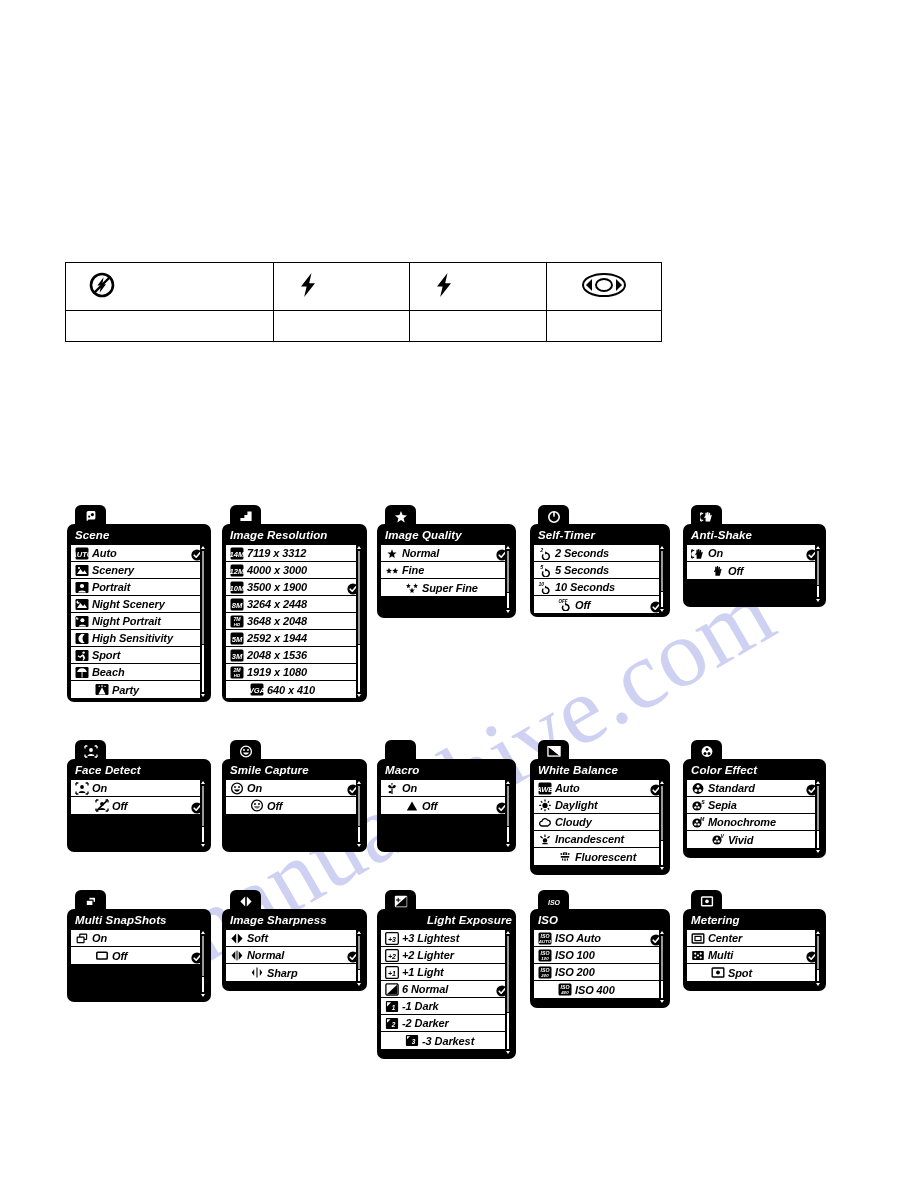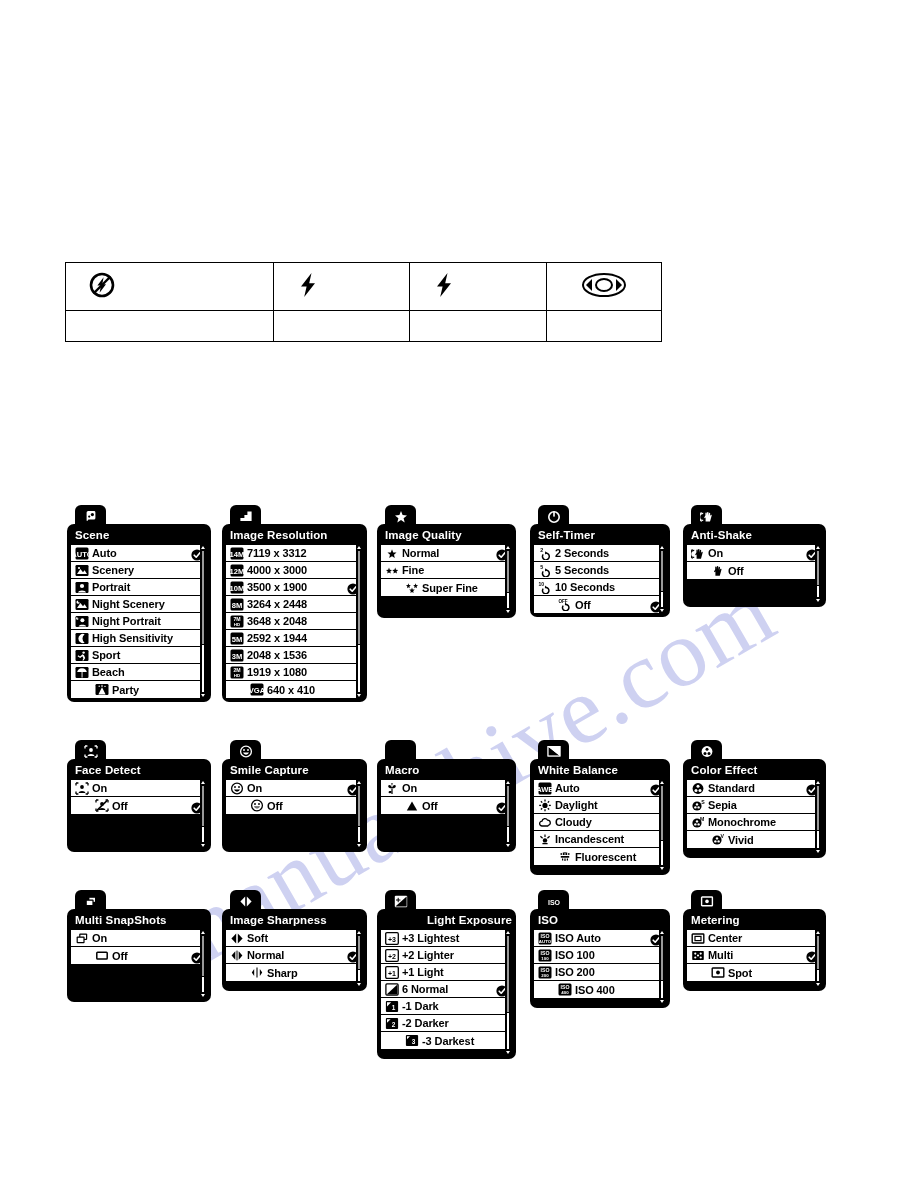--- a/index.html
+++ b/index.html
@@ -45,21 +45,21 @@
   }
   .ft-c1{width:209px;}
   .ft-c2{width:136px;}
   .ft-c3{width:137px;}
   .ft-c4{width:115px;}
   .ft-icon{display:flex;align-items:center;justify-content:center;height:47px;}
   .ft-icon.left{justify-content:flex-start;padding-left:23px;}
   .ft-row2 td{height:30px;}
 
   
-  .panel-grid{position:absolute;left:0;top:0;width:918px;height:1124px;z-index:3;}
+  .panel-grid{position:absolute;left:0;top:0;width:918px;height:1124px;z-index:3;font-style:italic;}
   .panel{
     position:absolute;
   }
   .tab{
     position:absolute;
     left:8px;top:0;
     width:31px;height:25px;
     background:#000;
     border-radius:6px 6px 0 0;
     display:flex;align-items:center;justify-content:center;

